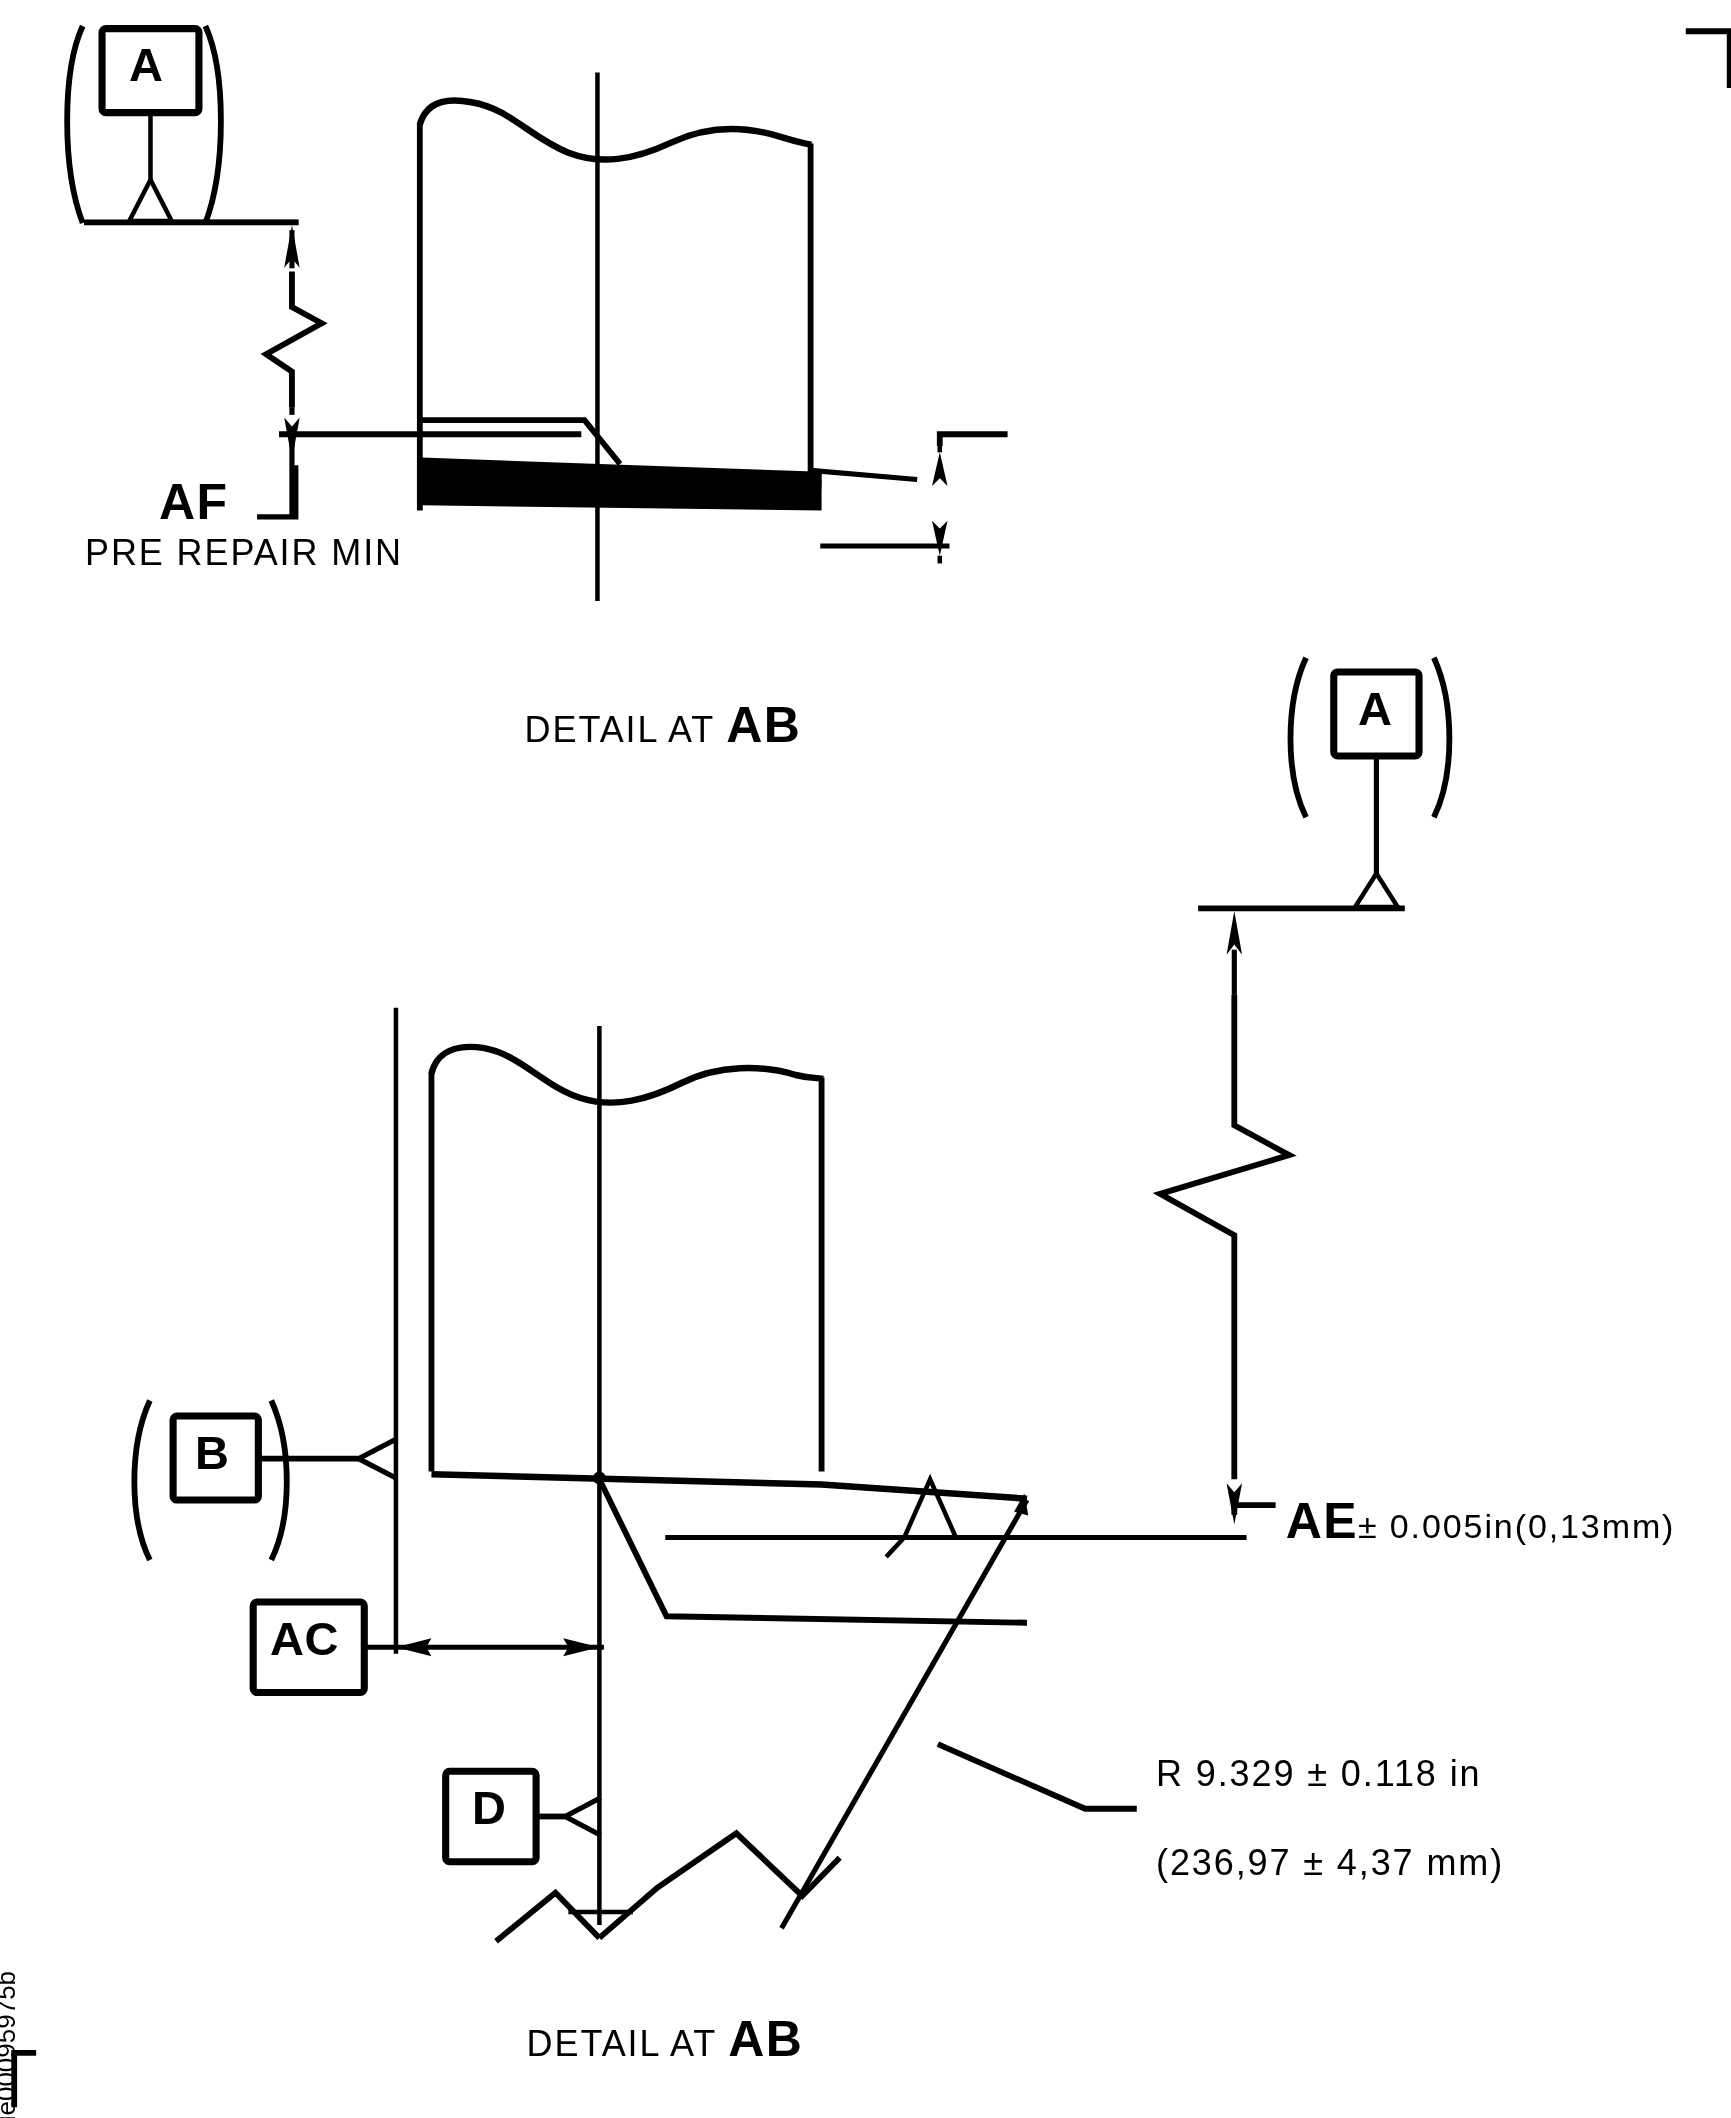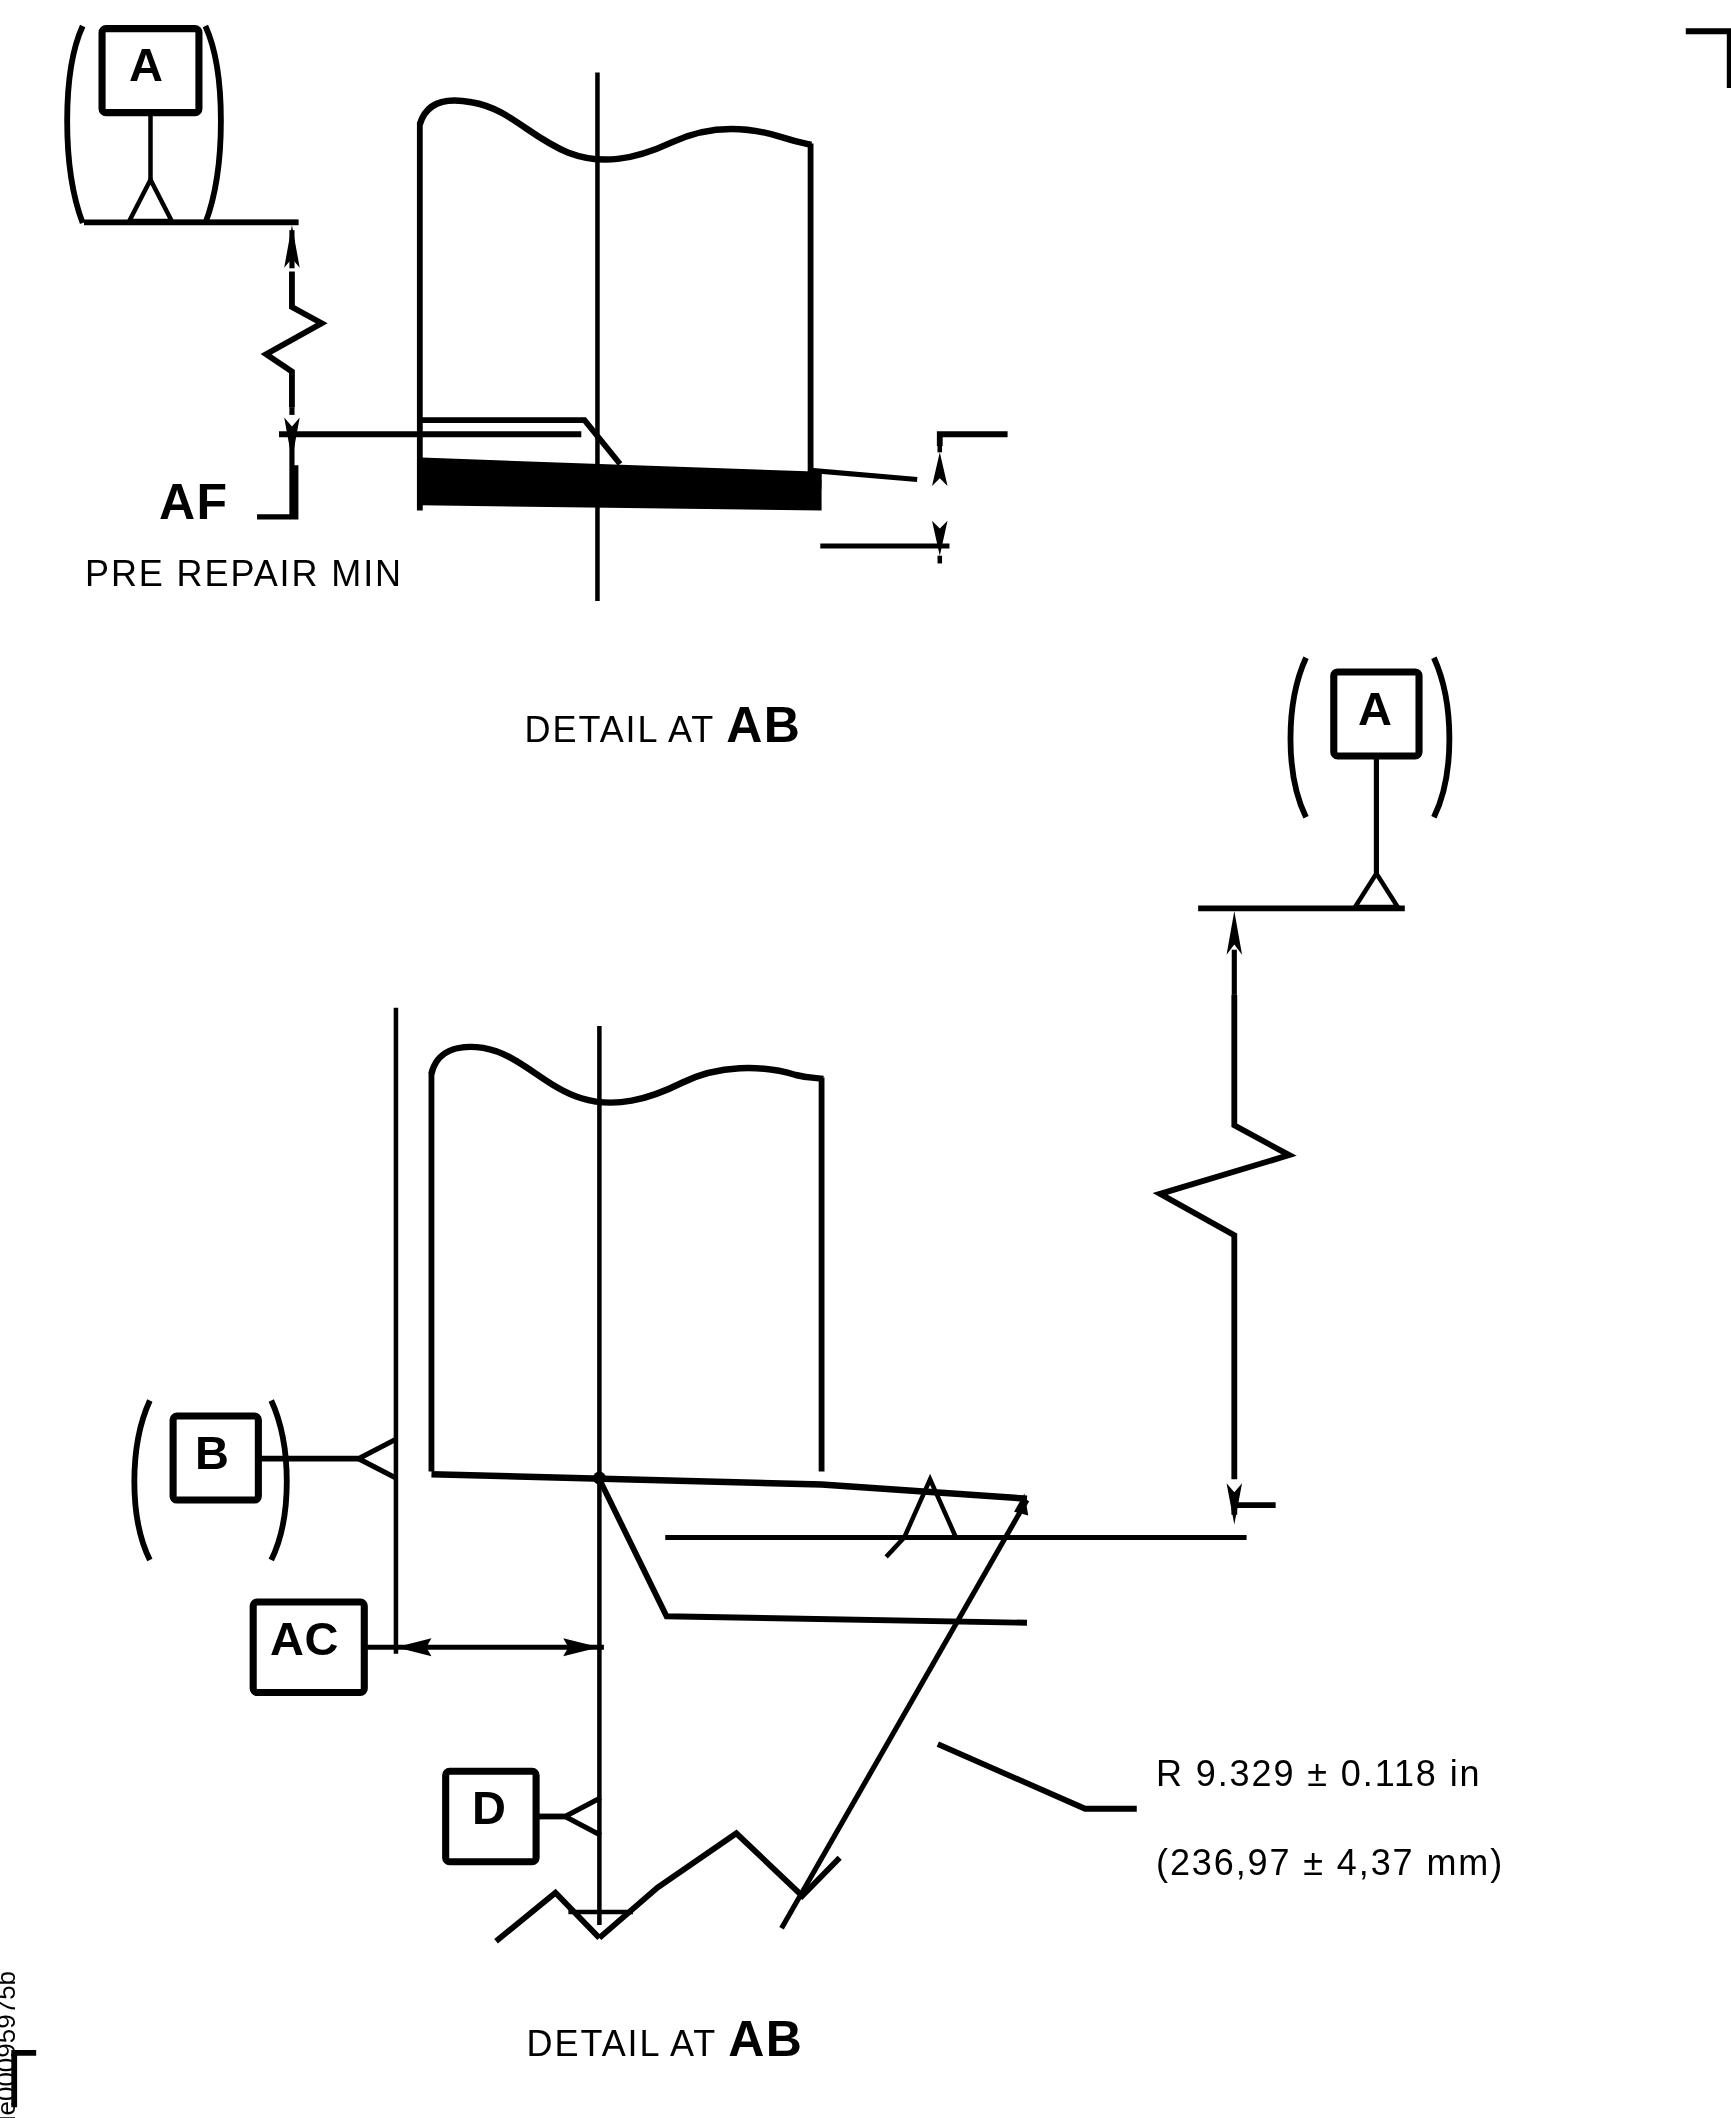--- a/index.html
+++ b/index.html
@@ -231,35 +231,38 @@
     <g>
       <path d="M22,3262 L22,3178 L56,3178" fill="none" stroke="#000" stroke-width="9"></path>
     </g>
 
   </svg>
 
   <div class="txt t-datum" style="left:129px; top:41px;">A</div>
 
   <div class="txt t-big" style="left:159px; top:477px;">AF</div>
 
-  <div class="txt t-cap" style="left:85px; top:556px;">PRE REPAIR MIN</div>
+  <div class="txt t-cap" style="left:85px; top:535px;">PRE REPAIR MIN</div>
 
 
   <div class="txt t-cap" style="left:477px; top:664px;">
     <span>DETAIL AT </span><span class="inline-big">AB</span>
   </div>
 
   <div class="txt t-datum" style="left:1358px; top:685px;">A</div>
 
   <div class="txt t-datum" style="left:195px; top:1429px;">B</div>
 
   <div class="txt t-datum" style="left:270px; top:1615px;">AC</div>
 
   <div class="txt t-datum" style="left:472px; top:1784px;">D</div>
 
+  <div class="txt" style="left:1272px; top:1486px;">
+    <span class="inline-big">AE</span><span class="t-cap" style="font-size:34px;">± 0.005in(0,13mm)</span>
+  </div>
 
   <div class="txt t-cap" style="left:1156px; top:1756px;text-align:right;">R 9.329 ± 0.118 in</div>
   <div class="txt t-cap" style="left:1156px; top:1845px;">(236,97 ± 4,37 mm)</div>
 
   <div class="txt t-cap" style="left:479px; top:1978px;">
     <span>DETAIL AT </span><span class="inline-big">AB</span>
   </div>
 
   <div class="txt t-code vert" style="left:19.4px; top:2104px;">de00095975b</div>
 

